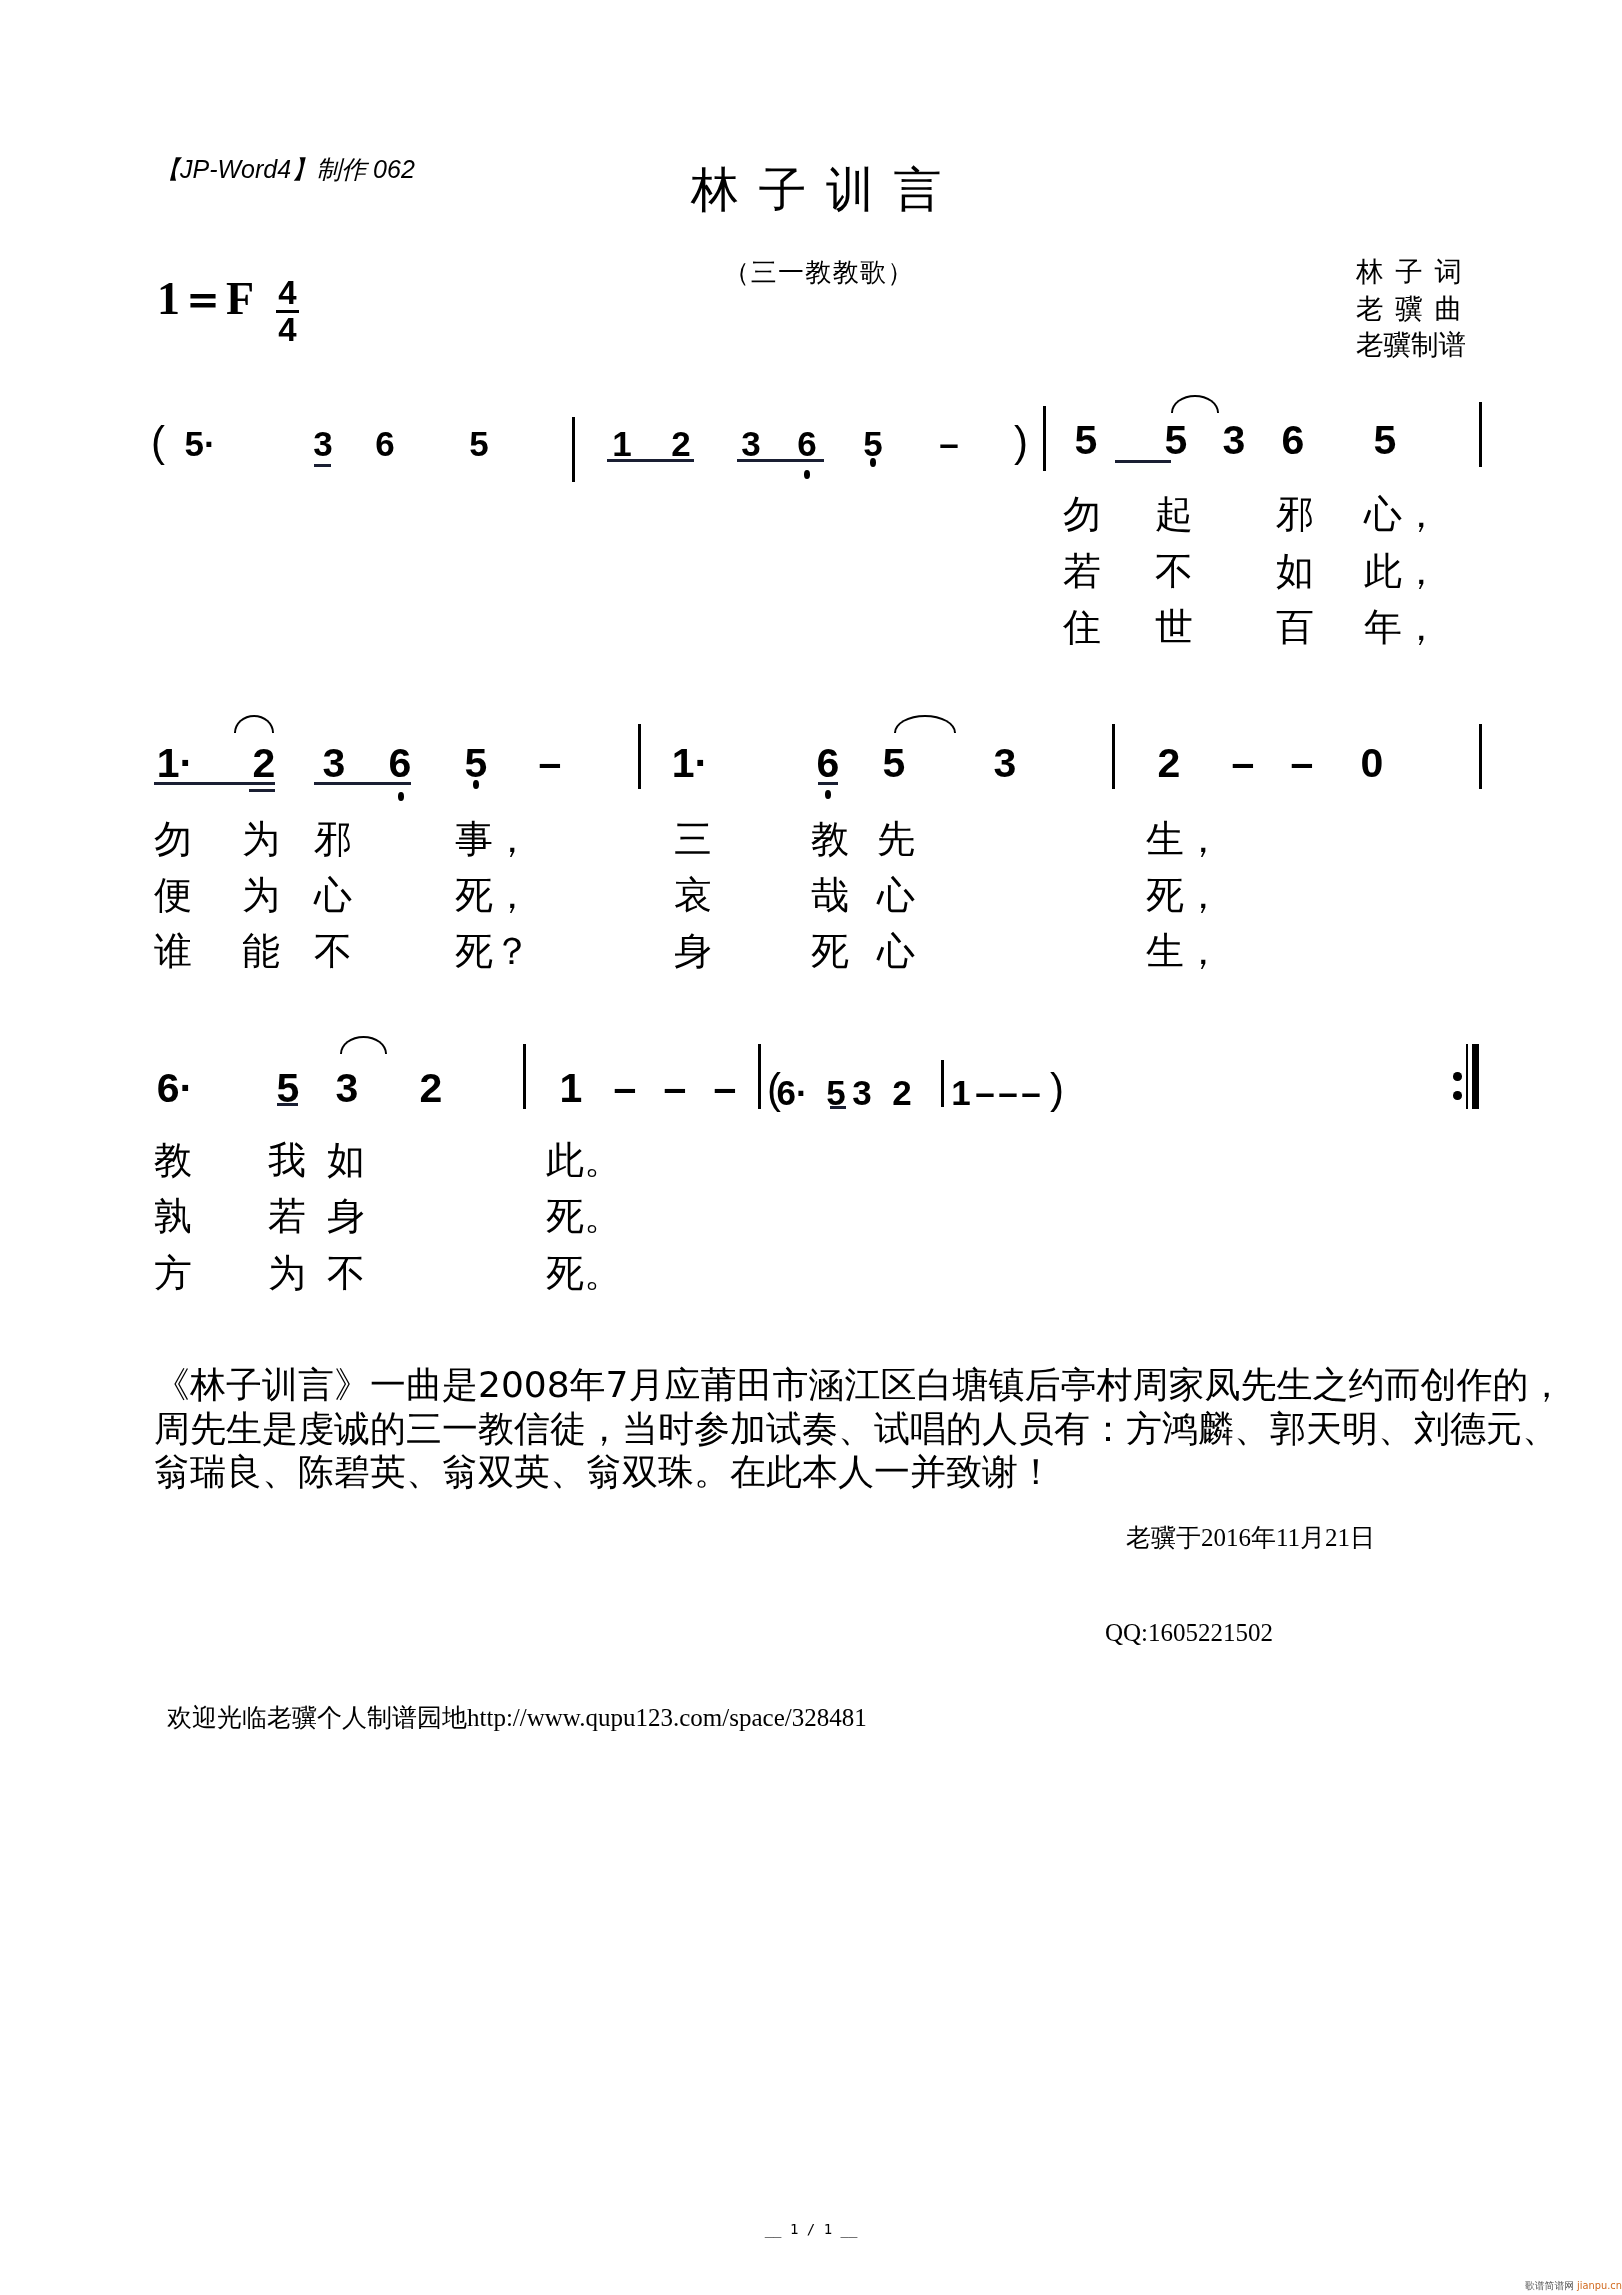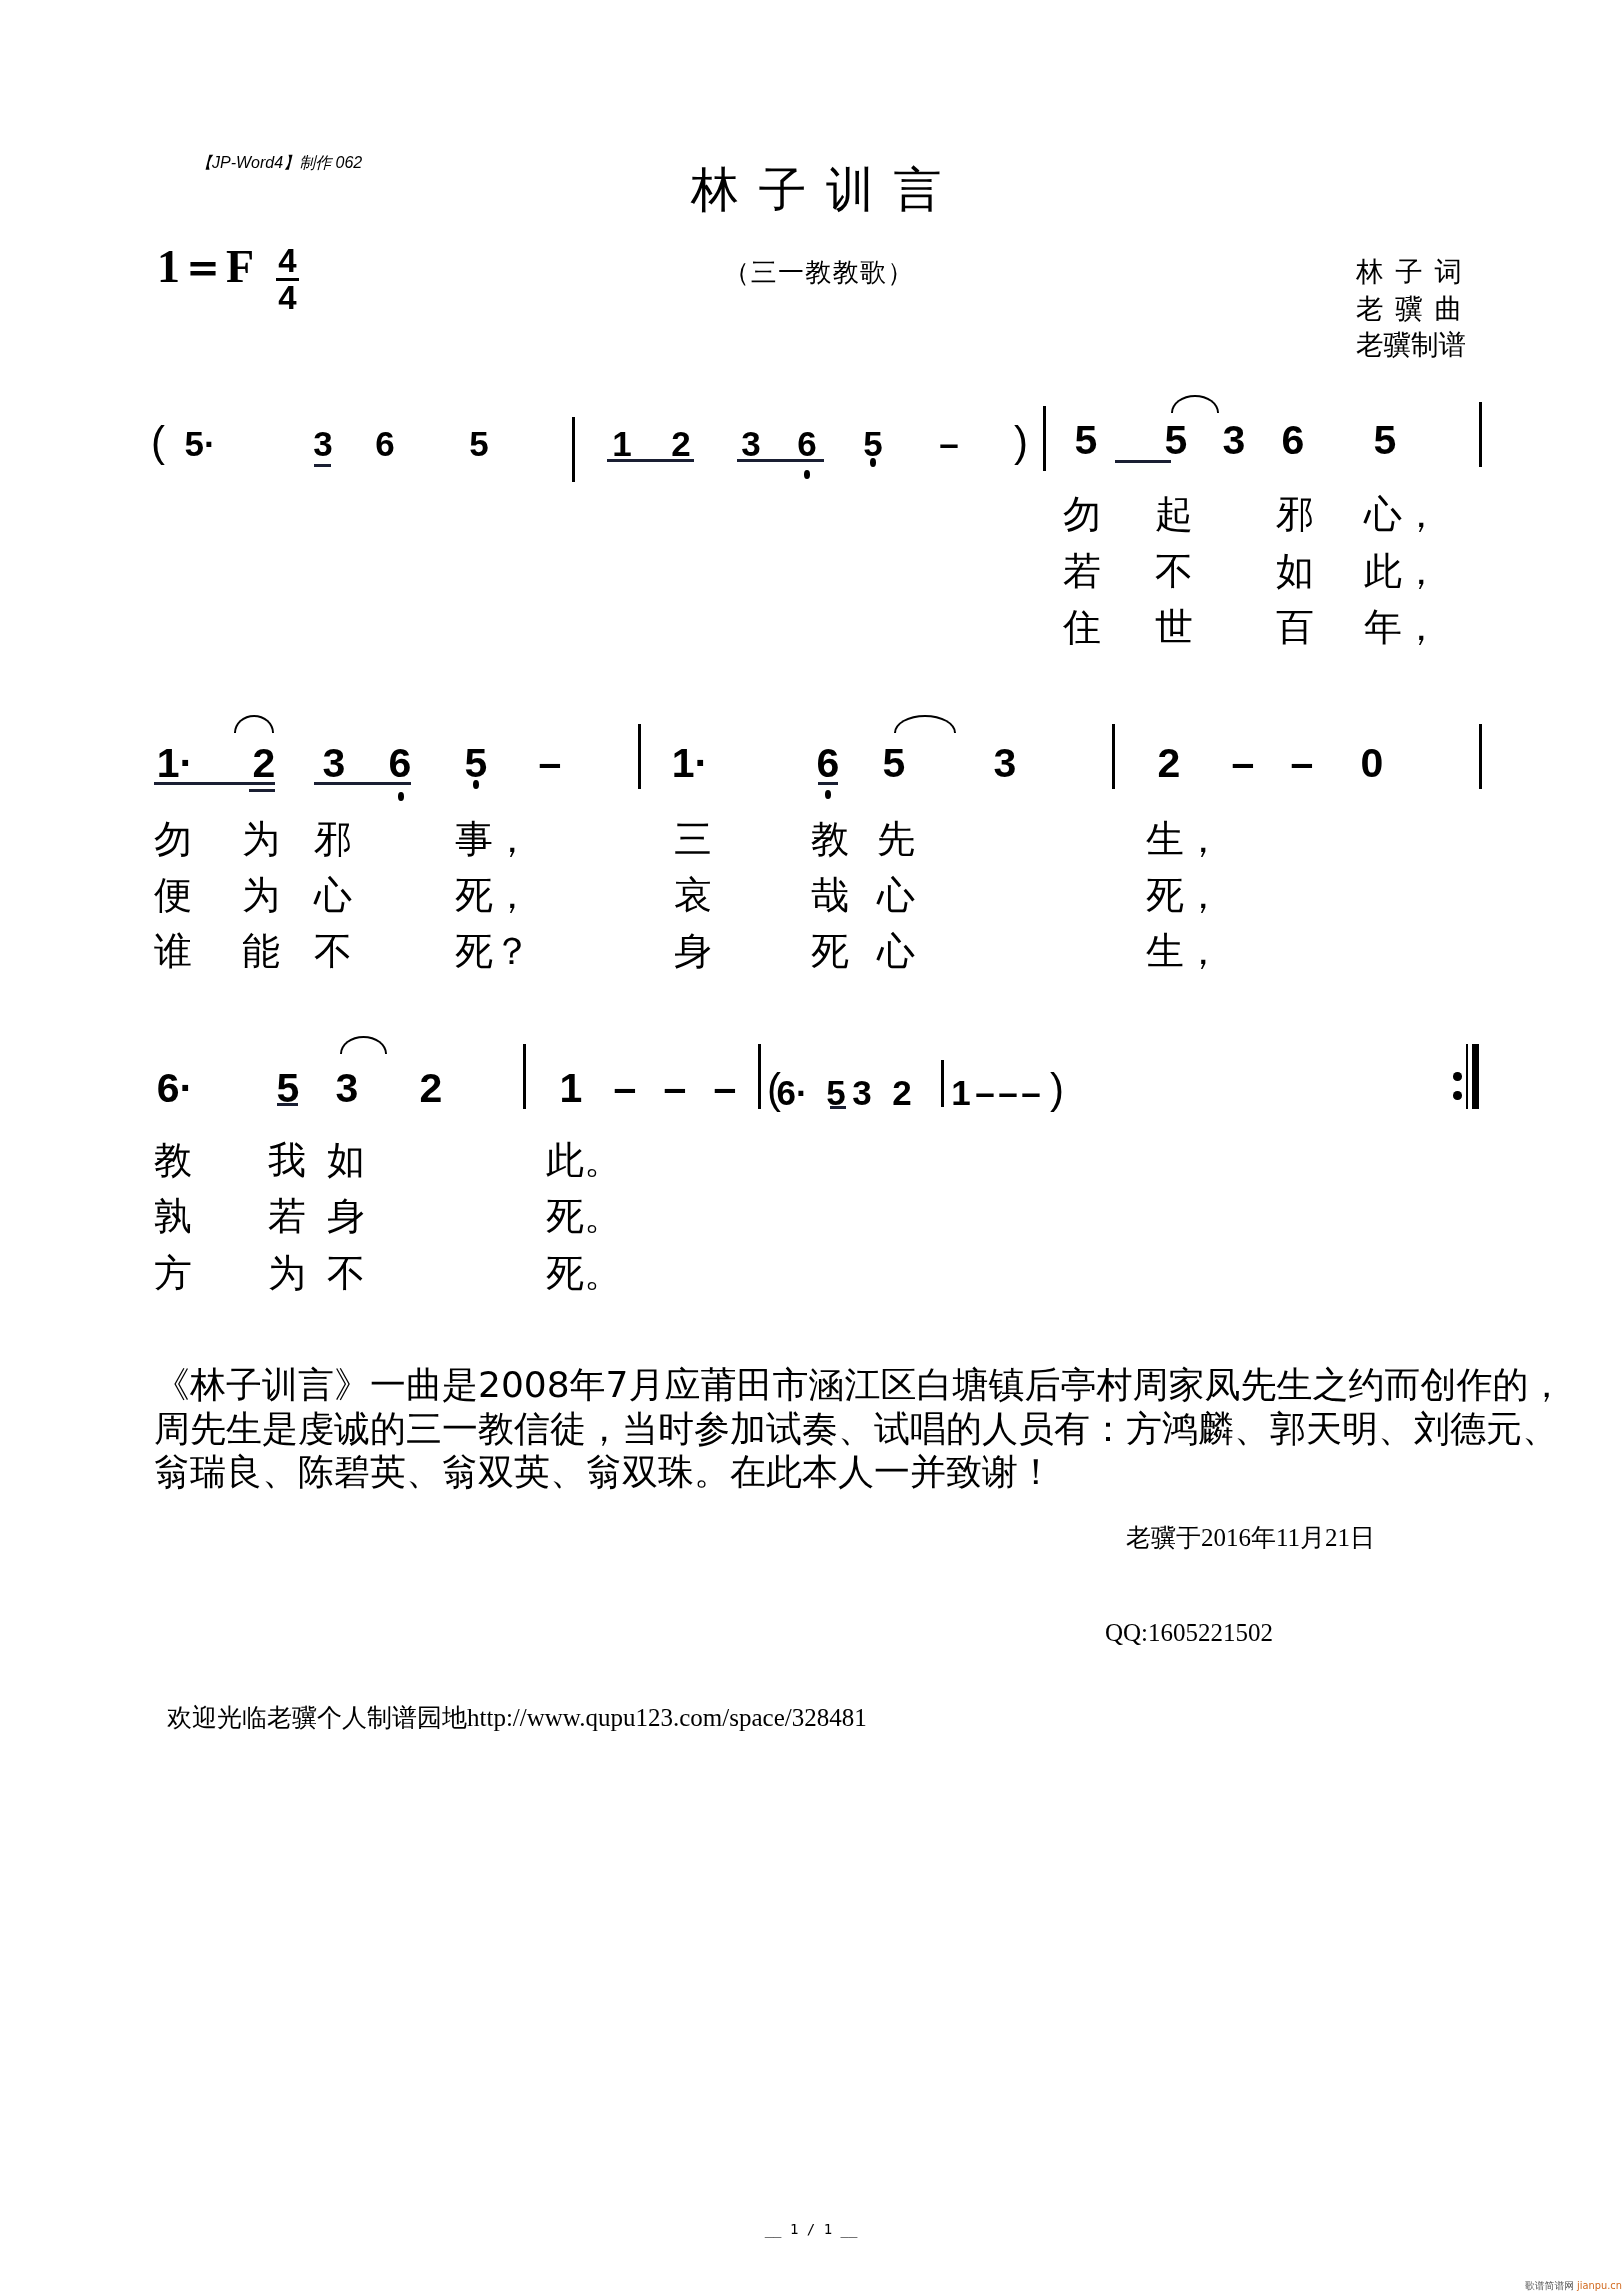--- a/index.html
+++ b/index.html
@@ -1,19 +1,19 @@
 <!DOCTYPE html>
 <html style="font-size:10.5px"><head>
 <meta charset="utf-8">
 <style>
   html, body { margin:0; padding:0; background:#ffffff; }
   body { width:1623px; height:2295px; position:relative; overflow:hidden; color:#000;
          font-family:"DejaVu Sans", sans-serif; }
   .abs { position:absolute; white-space:nowrap; }
-  .hdr { font-family:"Liberation Sans", sans-serif; font-style:italic; font-size:16px;margin-left:41px; }
+  .hdr { font-family:"Liberation Sans", sans-serif; font-style:italic; font-size:25px; }
   .title { font-family:"DejaVu Sans", sans-serif; font-size:48px; letter-spacing:19.6px; transform:translateX(-50%); }
   .subtitle { font-family:"DejaVu Serif", serif; font-size:26px; transform:translateX(-50%); letter-spacing:1.3px; }
   .key { font-family:"Liberation Serif", serif; font-weight:bold; font-size:46px; }
   .frac { display:inline-block; vertical-align:middle; text-align:center; font-family:"Liberation Sans", sans-serif; font-weight:bold; font-size:33px; line-height:34px; margin-left:18.3px; }
   .frac .num { display:block; border-bottom:3.3px solid #000; padding:0 2.6px; }
   .frac .den { display:block; }
   .credit { font-family:"DejaVu Serif", serif; font-size:27.5px; letter-spacing:11.8px; }
   .note { font-family:"Liberation Sans", sans-serif; font-weight:bold; font-size:41px; line-height:41px; transform:translateX(-50%); text-align:center; }
   .sm { font-size:35px; }
   .dot-r { position:absolute; width:5.9px; height:5.9px; border-radius:50%; background:#000; }
@@ -29,21 +29,21 @@
   .wm { font-family:"DejaVu Sans", sans-serif; font-size:9.8px; color:#555; }
   .wm span { color:#d2691e; }
 </style>
 </head>
 <body>
 
 <div class="abs hdr" style="left:155px; top:153px;">【JP-Word4】制作 062</div>
 <div class="abs title" style="left:826px; top:158px;">林子训言</div>
 <div class="abs subtitle" style="left:819px; top:255px;">（三一教教歌）</div>
 
-<div class="abs" style="left:157px; top:236px;">
+<div class="abs" style="left:157px; top:268px;">
   <span class="key">1＝F</span>
   <span class="frac">
     <span class="num">4</span>
     <span class="den">4</span>
   </span>
 </div>
 
 <div class="abs credit" style="left:1356px; top:254px;">林子词</div>
 <div class="abs credit" style="left:1356px; top:291px;">老骥曲</div>
 <div class="abs credit" style="left:1356px; top:327px; letter-spacing:0px;">老骥制谱</div>

